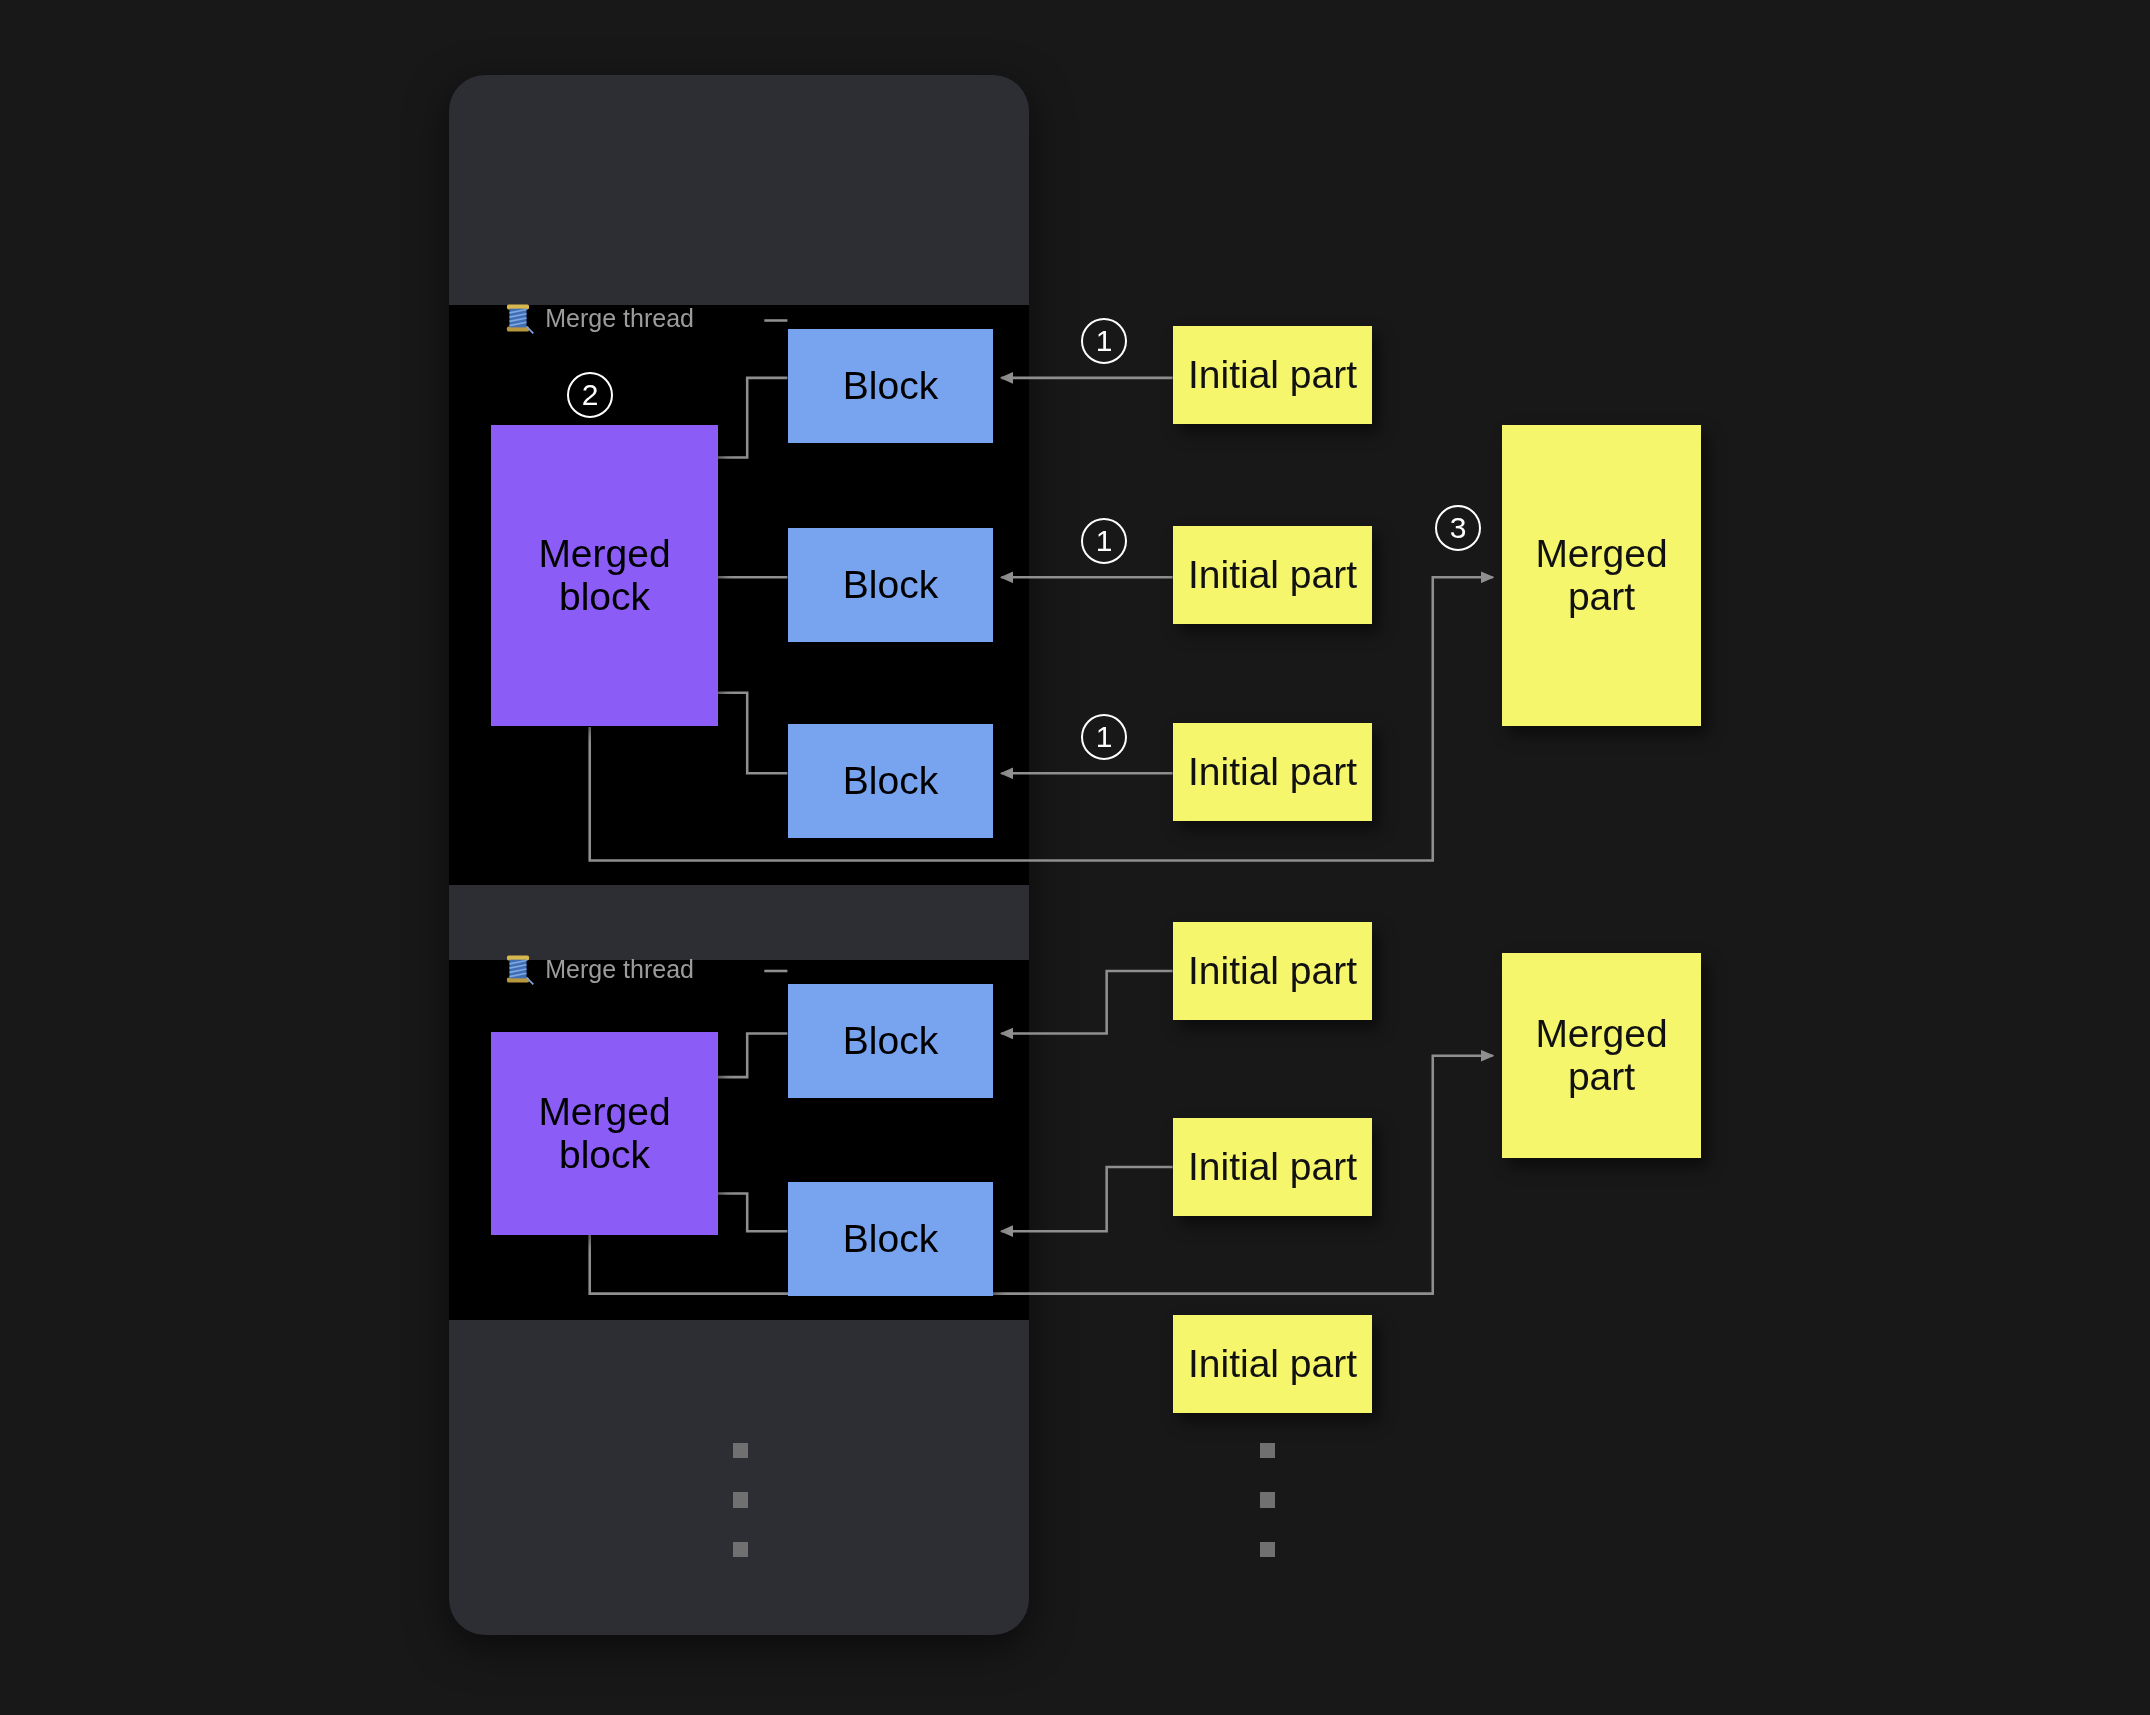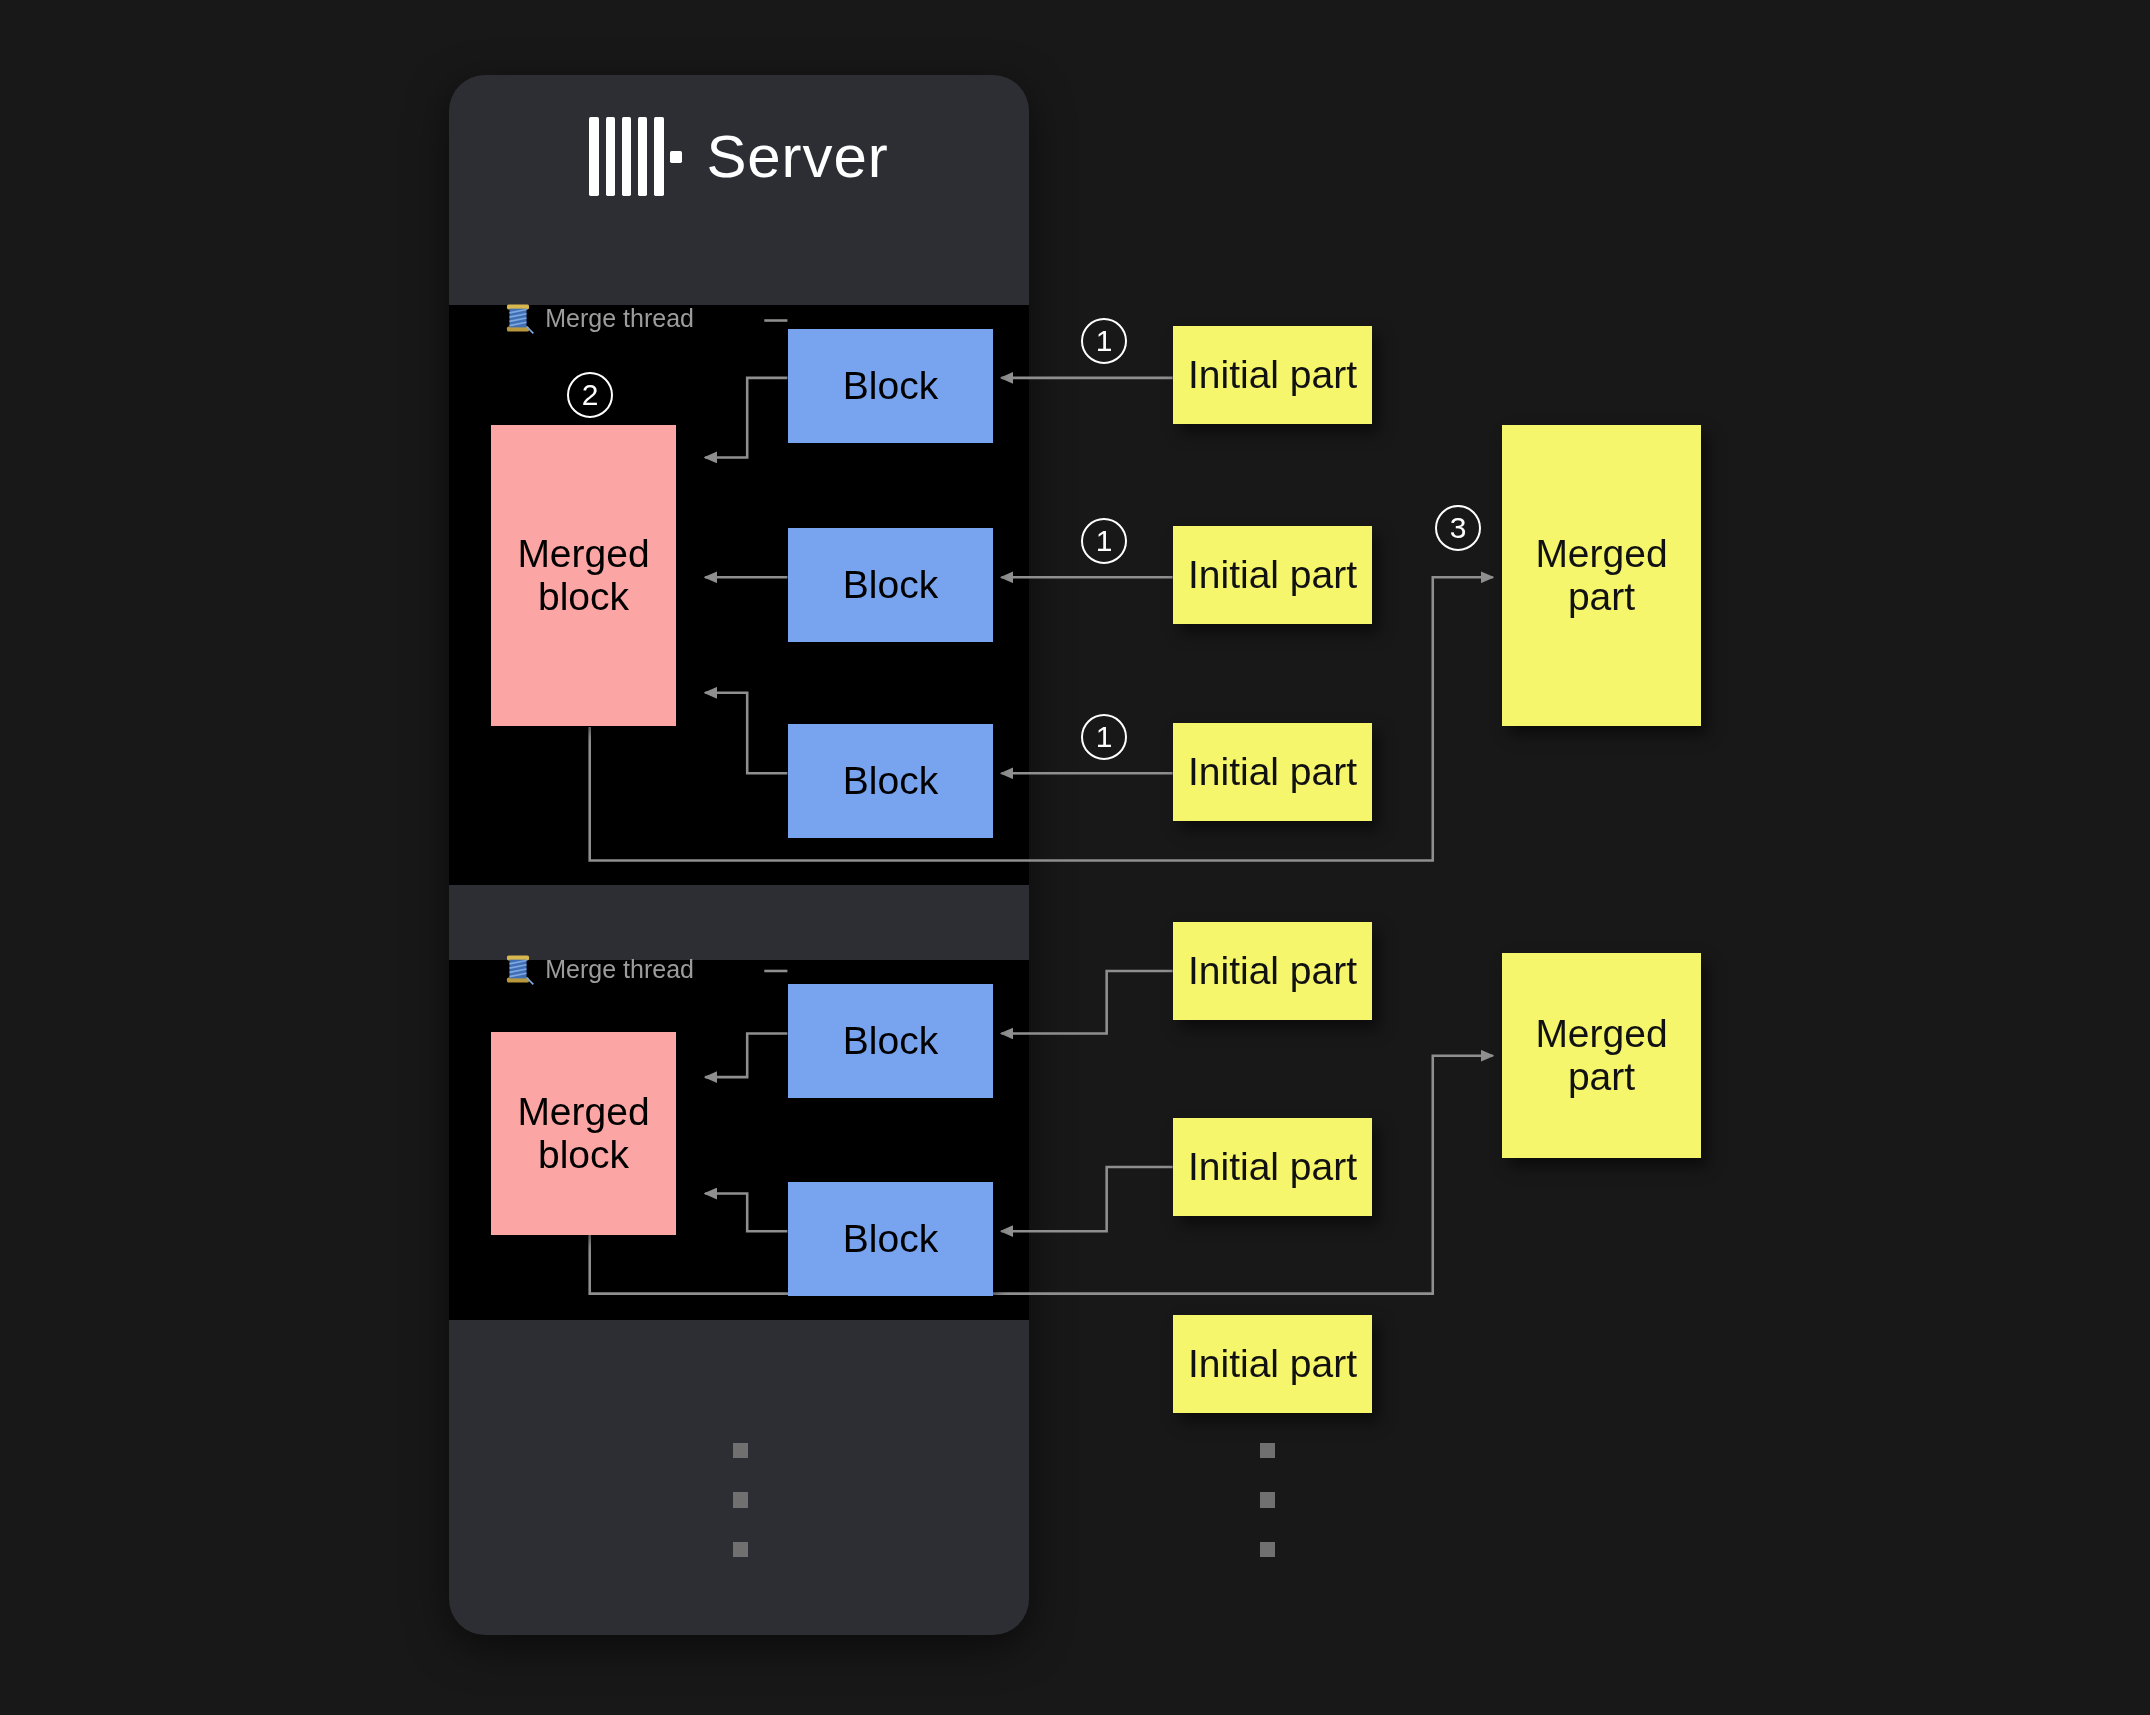--- a/index.html
+++ b/index.html
@@ -39,21 +39,21 @@
   .spool{width:34px;height:34px;display:inline-block;}
 
   
   .block{
     position:absolute;width:205px;height:114px;background:#78a3ee;
     display:flex;align-items:center;justify-content:center;
     color:#000;font-size:39px;line-height:1.08;z-index:4;
     box-shadow:5.1px 6px 10.3px rgba(0,0,0,.45);
   }
   .merged-block{
-    position:absolute;width:185px;background:#fca5a5;
+    position:absolute;width:227px;background:#8b5cf6;
     display:flex;align-items:center;justify-content:center;text-align:center;
     color:#000;font-size:39px;line-height:1.1;padding:0 8.6px;box-sizing:border-box;z-index:4;
     box-shadow:5.1px 6px 10.3px rgba(0,0,0,.45);
   }
   .note{
     position:absolute;width:199px;background:#f6f66c;
     display:flex;align-items:center;justify-content:center;text-align:center;
     color:#111;font-size:39px;line-height:1.1;padding:0 8.6px;box-sizing:border-box;z-index:4;
     box-shadow:6.8px 8.6px 13.7px rgba(0,0,0,.5);
   }
@@ -72,31 +72,20 @@
   
   svg.arrows{position:absolute;left:0;top:0;z-index:2;pointer-events:none;}
 </style>
 </head>
 <body>
 
 <div class="canvas">
 
   <div class="server-panel"></div>
 
-  <div class="server-header">
-    <span class="ch-logo">
-      <span class="bar"></span>
-        <span class="bar"></span>
-        <span class="bar"></span>
-        <span class="bar"></span>
-        <span class="bar"></span>
-        <span class="dot"></span>
-    </span>
-    <span class="server-title">Server</span>
-  </div>
 
   <div class="thread-box t1"></div>
   <div class="thread-label l1">
     <span class="spool">
       <svg width="34" height="34" viewBox="0 0 40 40">
         <rect x="7" y="4" width="26" height="6" rx="2" fill="#d8b84e"></rect>
         <rect x="7" y="30" width="26" height="6" rx="2" fill="#b8973d"></rect>
         <rect x="10" y="9" width="20" height="22" fill="#3f6fb5"></rect>
         <path d="M10 14 L30 10 M10 19 L30 15 M10 24 L30 20 M10 29 L30 25" stroke="#7fa7e0" stroke-width="2" fill="none"></path>
         <path d="M30 30 L38 38" stroke="#7fa7e0" stroke-width="2" fill="none"></path>

